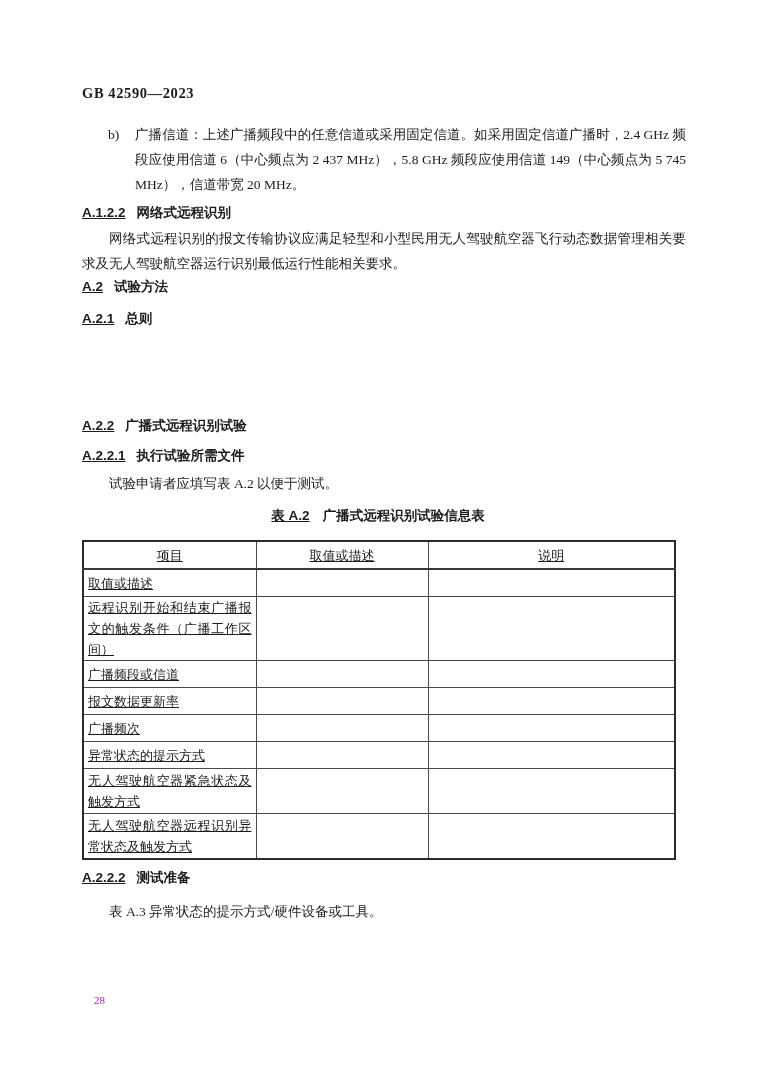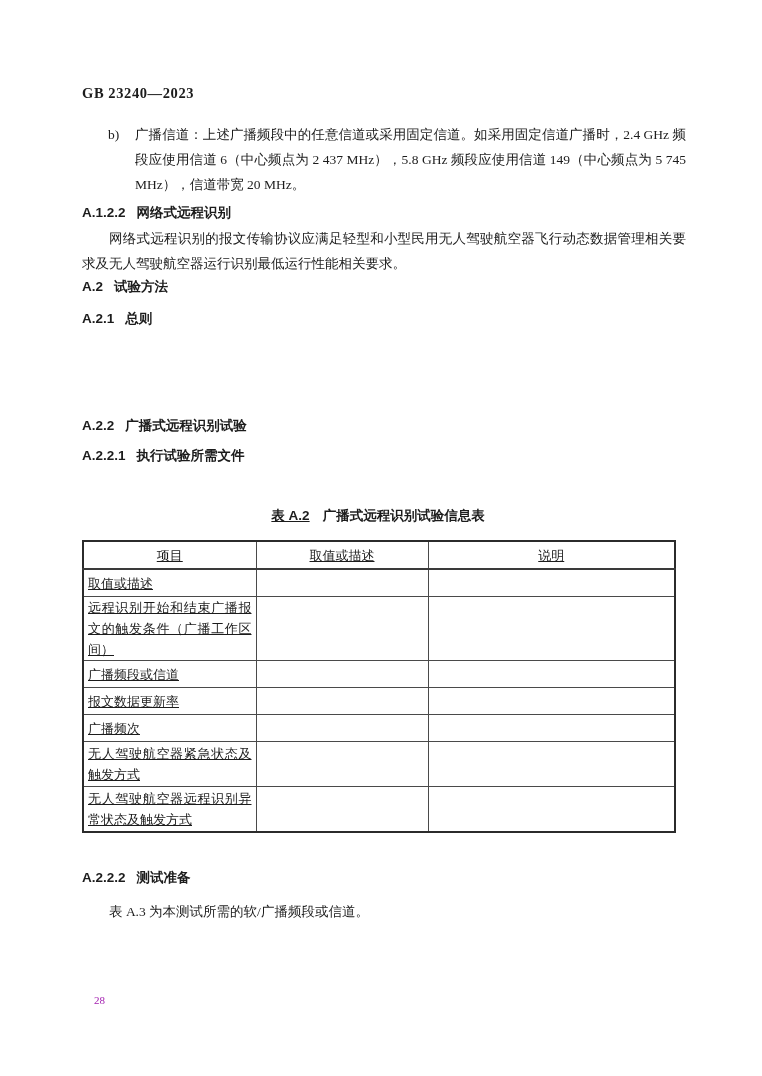--- a/index.html
+++ b/index.html
@@ -16,21 +16,21 @@
   }
 
   .item-b { left:108px; top:122px; width:578px; display:flex; font-size:13.5px; line-height:25px; }
   .item-b .marker { width:27px; flex:none; }
   .item-b .txt { flex:1; text-align:justify; }
 
   .heading {
     left:82px; font-family:"Liberation Sans","DejaVu Sans",sans-serif;
     font-weight:bold; font-size:13.5px; line-height:18px; white-space:nowrap;
   }
-  .heading .num { margin-right:11px; }
+  .heading .num { margin-right:11px;text-decoration:underline; }
   .h-a122 { top:204px; }
   .h-a2   { top:278px; }
   .h-a21  { top:310px; }
   .h-a22  { top:417px; }
   .h-a221 { top:447px; }
   .h-a222 { top:869px; }
 
   .para { left:82px; width:604px; font-size:13.5px; line-height:25px; text-align:justify; text-indent:27px; }
   .p-a122 { top:226px; }
   .p-a21  { top:338px; }
@@ -59,21 +59,21 @@
   table.info tr.tall td { height:44px; }
   table.info td.item { text-align:justify; }
 
   .page-number { left:94px; top:992px; font-size:11px; line-height:16px; color:#a21caf; }
 </style>
 </head>
 <body>
 
 <div class="page">
 
-  <div class="abs gb-header">GB 23240—2023</div>
+  <div class="abs gb-header">GB 42590—2023</div>
 
   <div class="abs item-b">
     <span class="marker">b)</span>
     <span class="txt">广播信道：上述广播频段中的任意信道或采用固定信道。如采用固定信道广播时，2.4 GHz 频段应使用信道 6（中心频点为 2 437 MHz），5.8 GHz 频段应使用信道 149（中心频点为 5 745 MHz），信道带宽 20 MHz。</span>
   </div>
 
   <div class="abs heading h-a122">
     <span class="num">A.1.2.2</span><span>网络式远程识别</span>
   </div>
   <div class="abs para p-a122">网络式远程识别的报文传输协议应满足轻型和小型民用无人驾驶航空器飞行动态数据管理相关要求及无人驾驶航空器运行识别最低运行性能相关要求。</div>
@@ -86,20 +86,21 @@
     <span class="num">A.2.1</span><span>总则</span>
   </div>
 
   <div class="abs heading h-a22">
     <span class="num">A.2.2</span><span>广播式远程识别试验</span>
   </div>
 
   <div class="abs heading h-a221">
     <span class="num">A.2.2.1</span><span>执行试验所需文件</span>
   </div>
+  <div class="abs para p-a221">试验申请者应填写表 A.2 以便于测试。</div>
 
   <div class="abs tbl-caption">
     <span class="cap-num">表 A.2</span><span>广播式远程识别试验信息表</span>
   </div>
 
   <table class="info">
     <colgroup>
         <col class="c1">
         <col class="c2">
         <col class="c3">
@@ -128,33 +129,38 @@
       <tr class="single">
         <td class="item">报文数据更新率</td>
         <td></td>
         <td></td>
       </tr>
       <tr class="single">
         <td class="item">广播频次</td>
         <td></td>
         <td></td>
       </tr>
+      <tr class="single">
+        <td class="item">异常状态的提示方式</td>
+        <td></td>
+        <td></td>
+      </tr>
       <tr class="tall">
         <td class="item">无人驾驶航空器紧急状态及触发方式</td>
         <td></td>
         <td></td>
       </tr>
       <tr class="tall">
         <td class="item">无人驾驶航空器远程识别异常状态及触发方式</td>
         <td></td>
         <td></td>
       </tr>
     </tbody>
   </table>
 
   <div class="abs heading h-a222">
     <span class="num">A.2.2.2</span><span>测试准备</span>
   </div>
-  <div class="abs para p-a222">表 A.3 为本测试所需的软/广播频段或信道。</div>
+  <div class="abs para p-a222">表 A.3 异常状态的提示方式/硬件设备或工具。</div>
 
   <div class="abs page-number">28</div>
 
 </div>
 
 </body></html>

